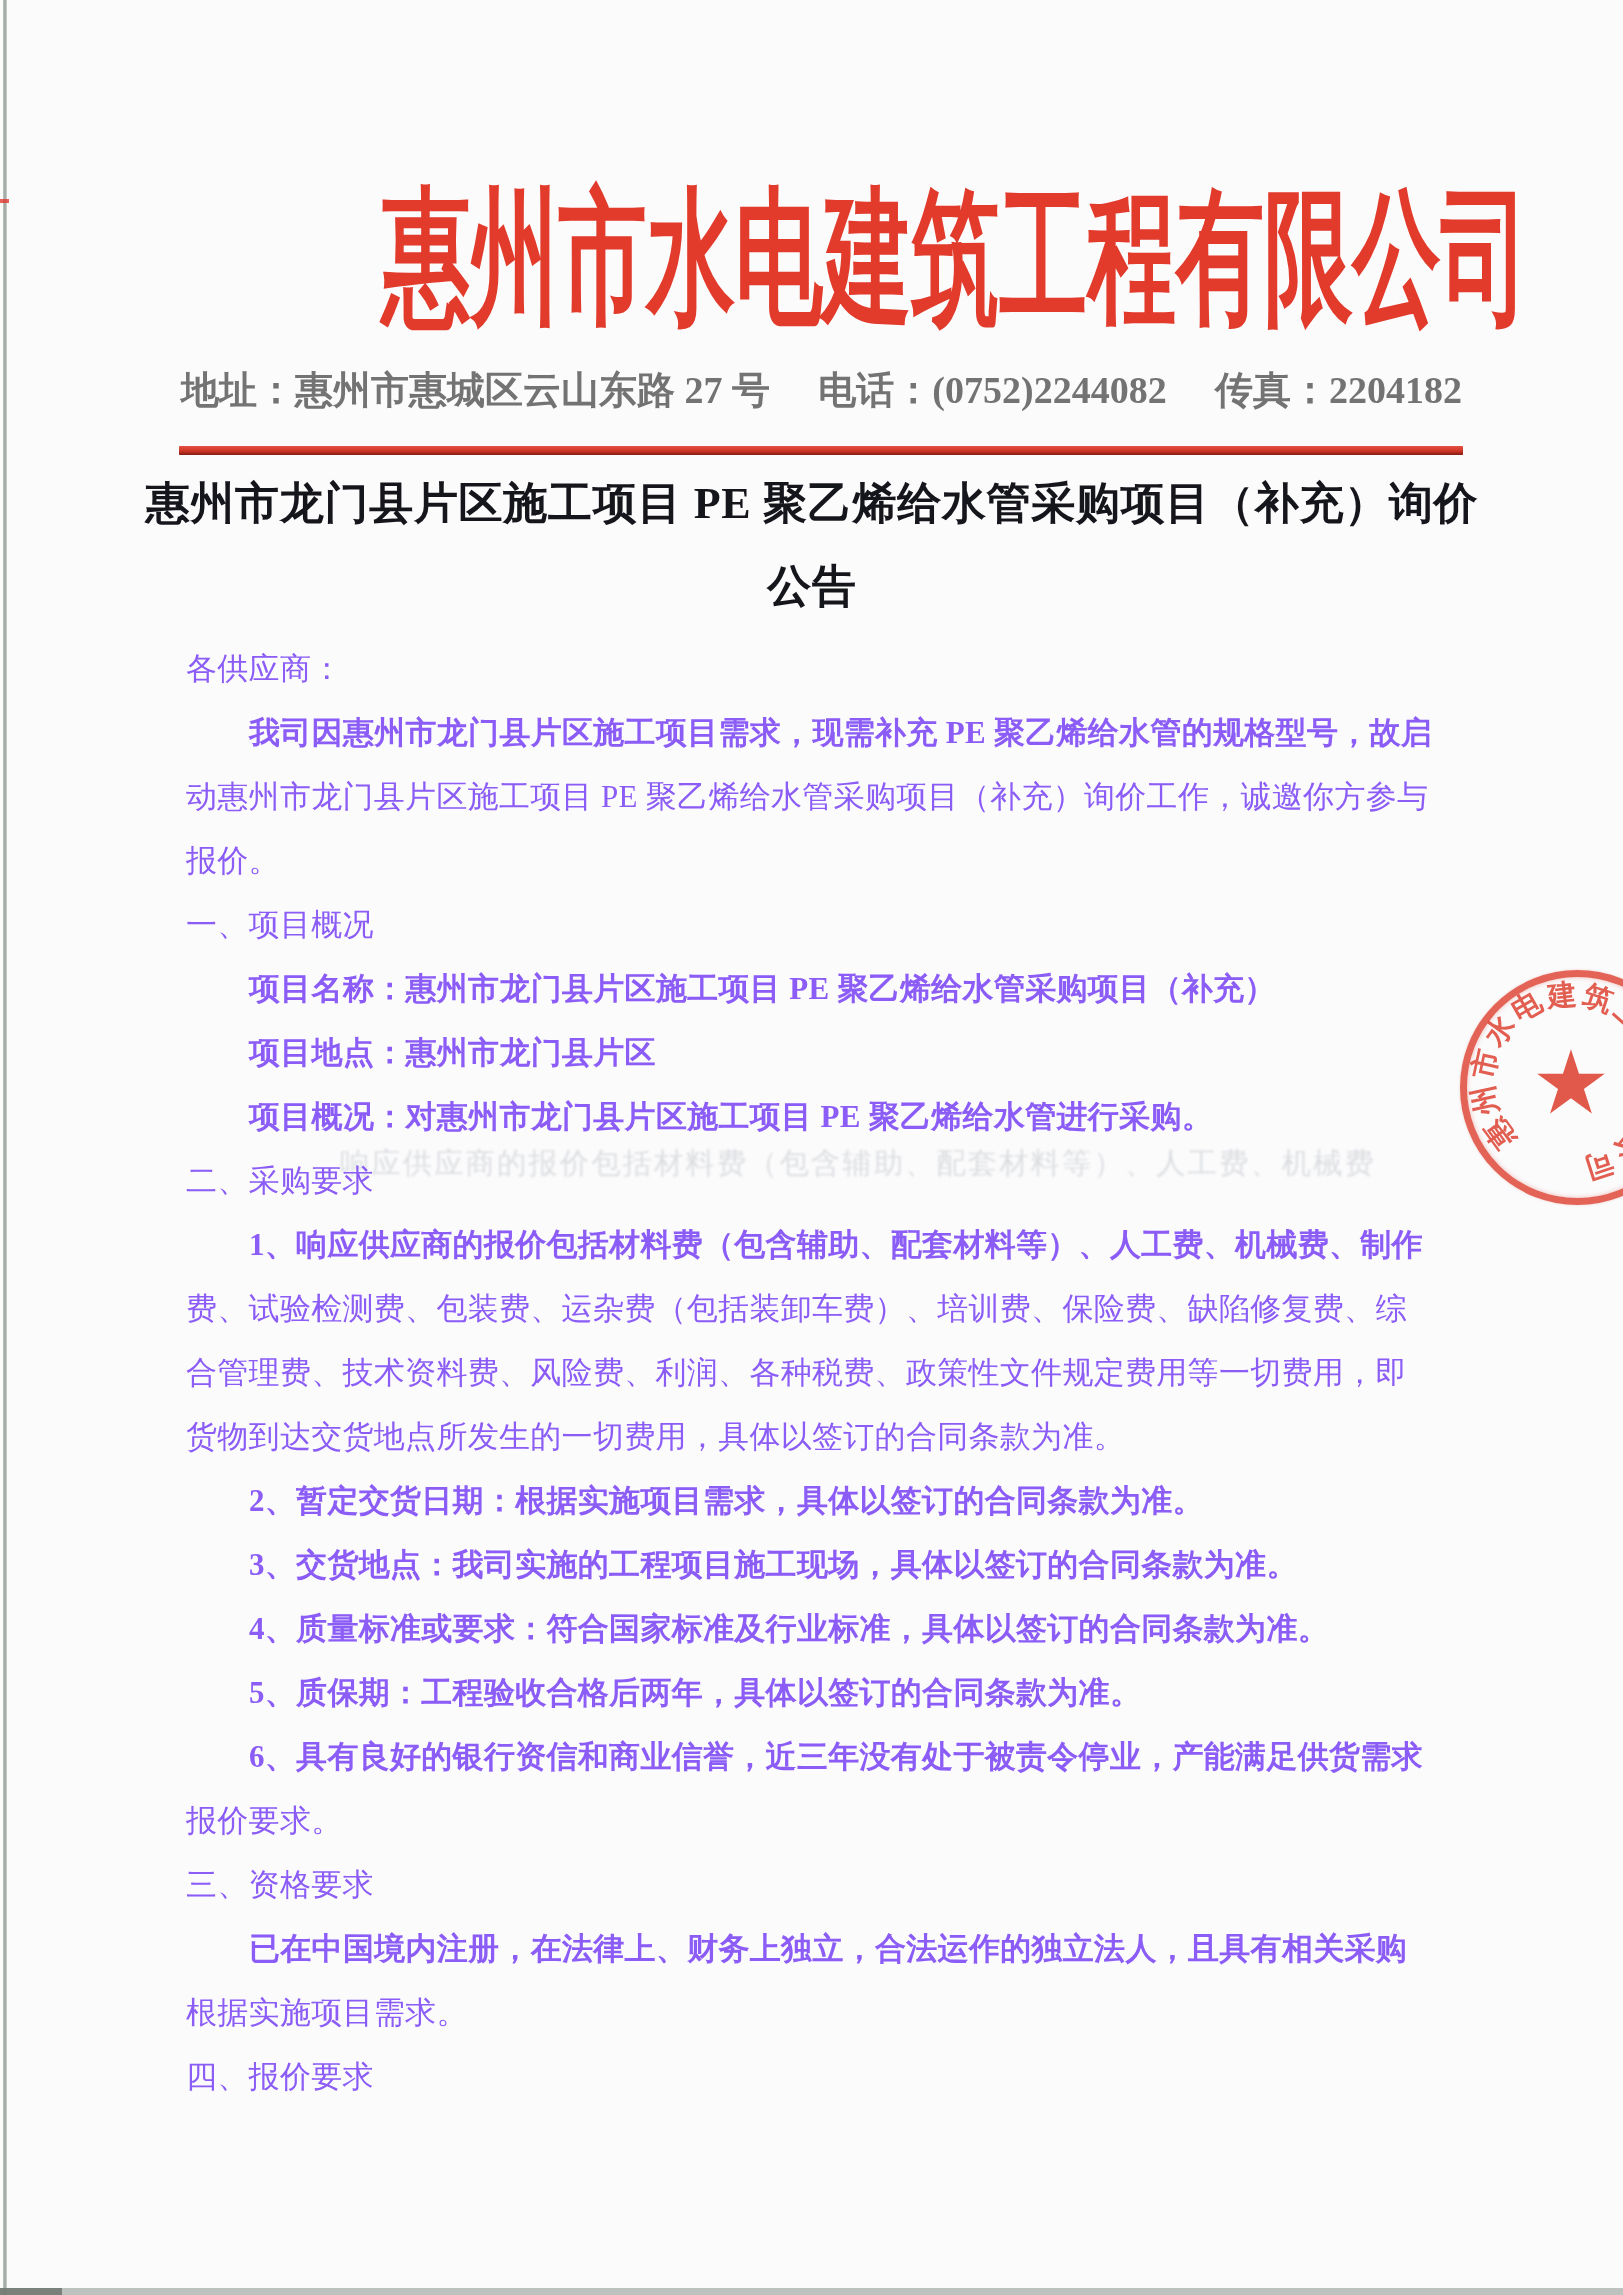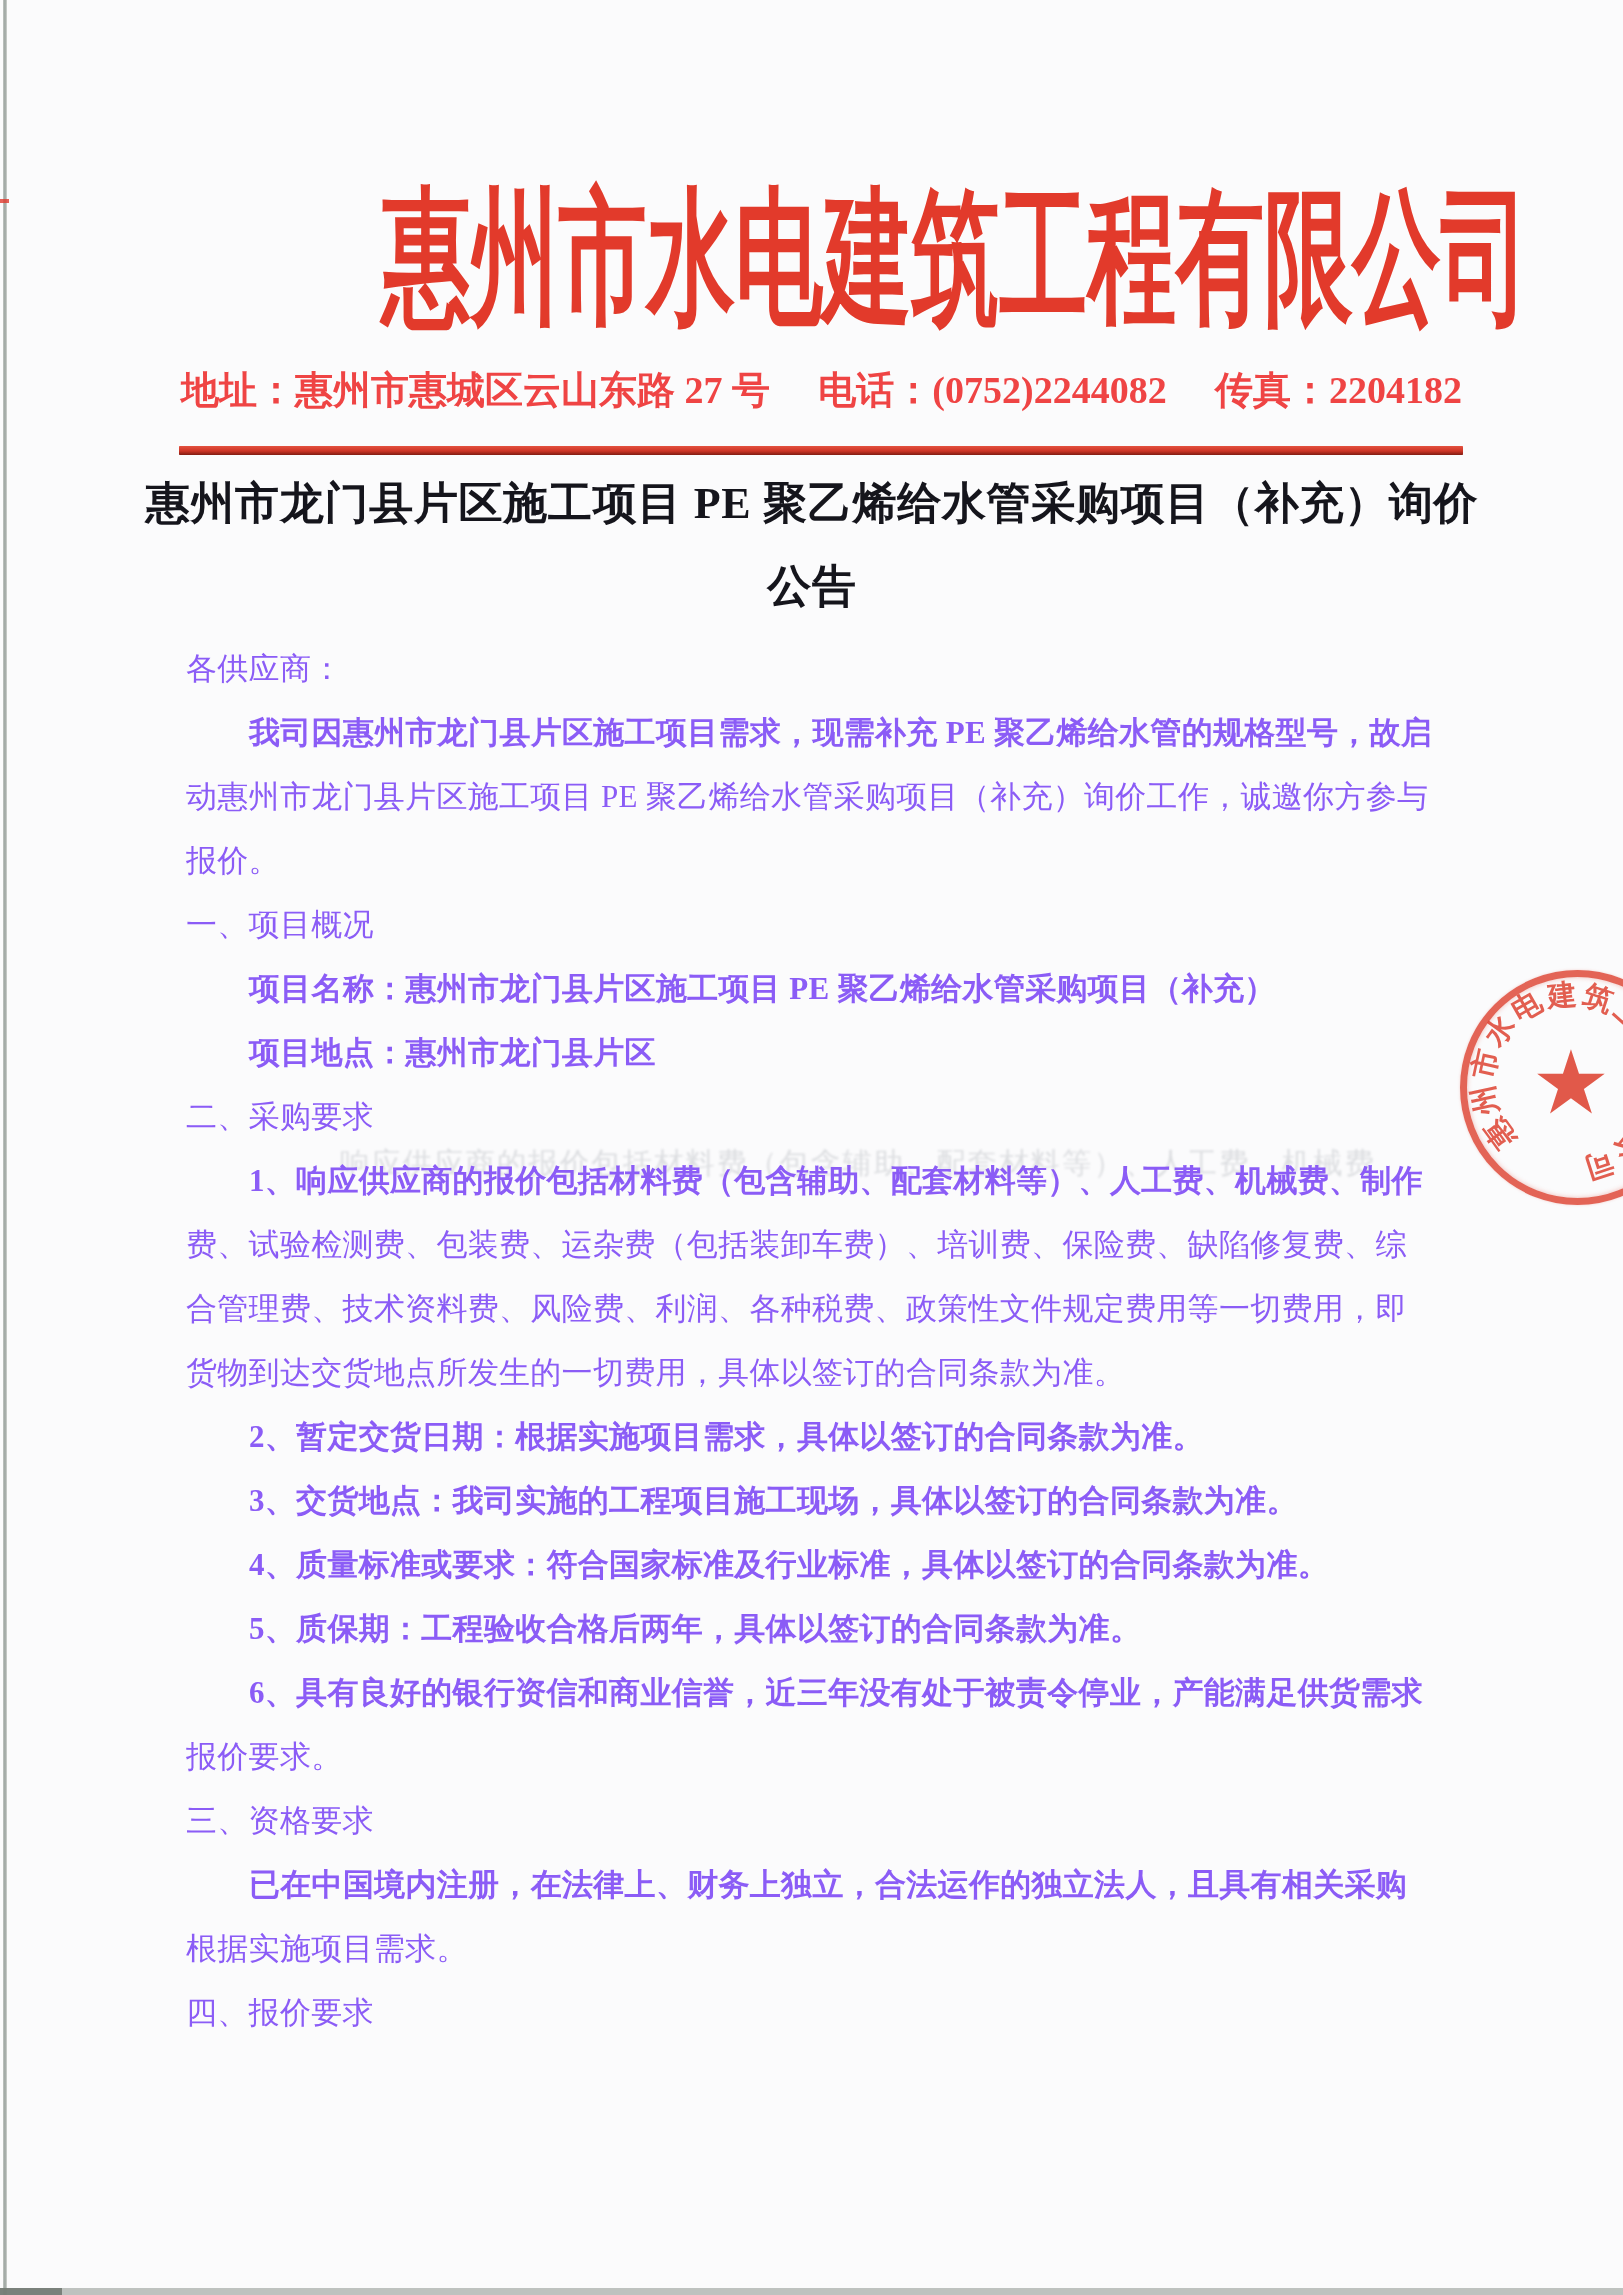--- a/index.html
+++ b/index.html
@@ -13,21 +13,21 @@
     text-align:center;white-space:nowrap;
   }
   .letterhead-text{
     display:inline-block;font-size:147px;line-height:152px;font-weight:bold;
     color:#e23a2b;transform:scaleX(0.60);transform-origin:center;
     letter-spacing:0px;
   }
   .address-row{
     position:absolute;top:364px;left:181px;width:1281px;height:52px;
     display:flex;justify-content:space-between;align-items:center;
-    font-size:38px;font-weight:bold;color:#ef4444;white-space:nowrap;
+    font-size:38px;font-weight:bold;color:#737373;white-space:nowrap;
   }
   .rule{
     position:absolute;top:446px;left:179px;width:1284px;height:9.2px;
     background:linear-gradient(180deg,#e45140 0%,#ce3526 55%,#811c12 100%);
     border-radius:0.7px;
   }
   
   .doc-title{
     position:absolute;top:462px;left:92px;width:1440px;
     text-align:center;font-size:44px;font-weight:bold;color:#15151c;
@@ -108,20 +108,21 @@
   <div class="ghost">响应供应商的报价包括材料费（包含辅助、配套材料等）、人工费、机械费</div>
 
   <div class="body-block" id="body-lines">
       <div class="line">各供应商：</div>
       <div class="line ind1">我司因惠州市龙门县片区施工项目需求，现需补充 PE 聚乙烯给水管的规格型号，故启</div>
       <div class="line">动惠州市龙门县片区施工项目 PE 聚乙烯给水管采购项目（补充）询价工作，诚邀你方参与</div>
       <div class="line">报价。</div>
       <div class="line">一、项目概况</div>
       <div class="line ind1">项目名称：惠州市龙门县片区施工项目 PE 聚乙烯给水管采购项目（补充）</div>
       <div class="line ind1">项目地点：惠州市龙门县片区</div>
+      <div class="line ind1">项目概况：对惠州市龙门县片区施工项目 PE 聚乙烯给水管进行采购。</div>
       <div class="line">二、采购要求</div>
       <div class="line ind1">1、响应供应商的报价包括材料费（包含辅助、配套材料等）、人工费、机械费、制作</div>
       <div class="line">费、试验检测费、包装费、运杂费（包括装卸车费）、培训费、保险费、缺陷修复费、综</div>
       <div class="line">合管理费、技术资料费、风险费、利润、各种税费、政策性文件规定费用等一切费用，即</div>
       <div class="line">货物到达交货地点所发生的一切费用，具体以签订的合同条款为准。</div>
       <div class="line ind1">2、暂定交货日期：根据实施项目需求，具体以签订的合同条款为准。</div>
       <div class="line ind1">3、交货地点：我司实施的工程项目施工现场，具体以签订的合同条款为准。</div>
       <div class="line ind1">4、质量标准或要求：符合国家标准及行业标准，具体以签订的合同条款为准。</div>
       <div class="line ind1">5、质保期：工程验收合格后两年，具体以签订的合同条款为准。</div>
       <div class="line ind1">6、具有良好的银行资信和商业信誉，近三年没有处于被责令停业，产能满足供货需求</div>

